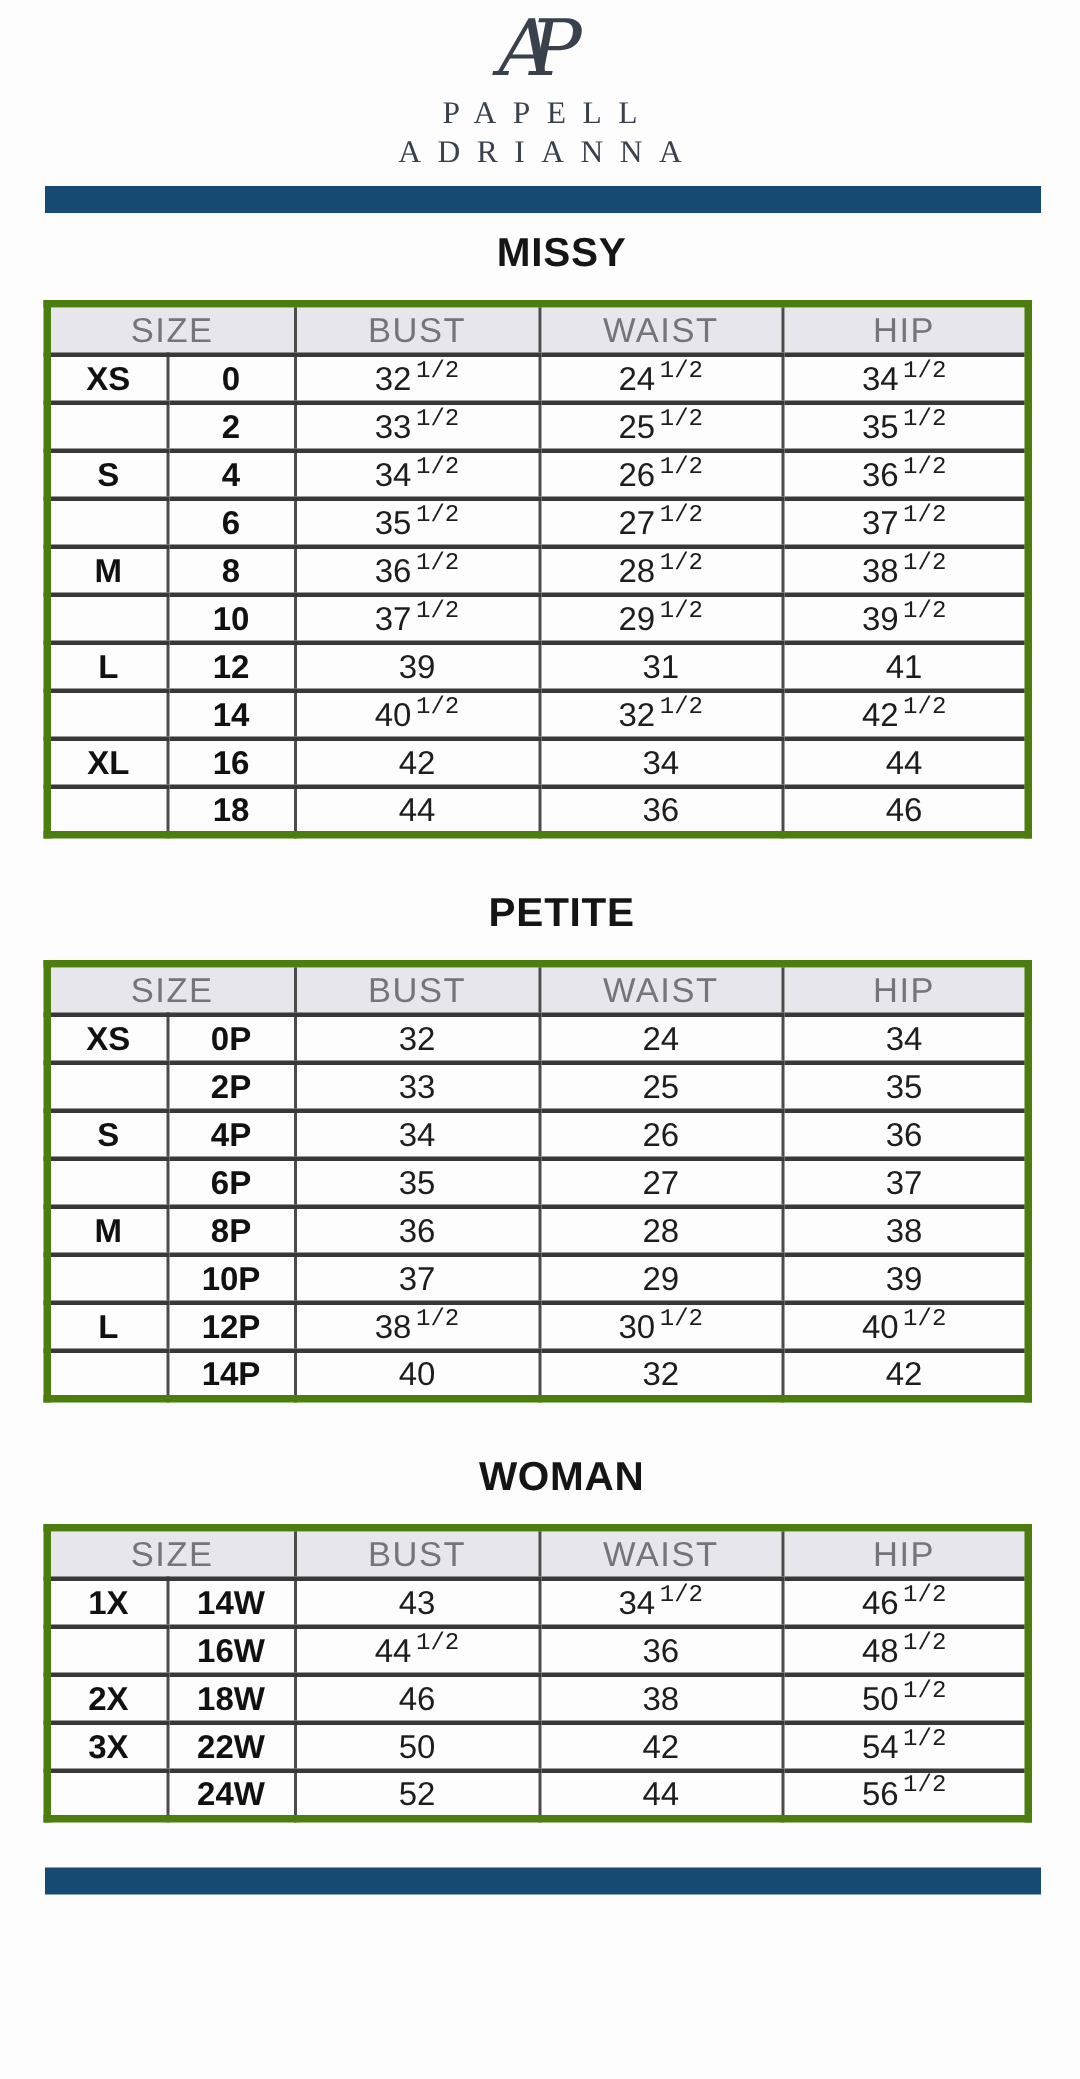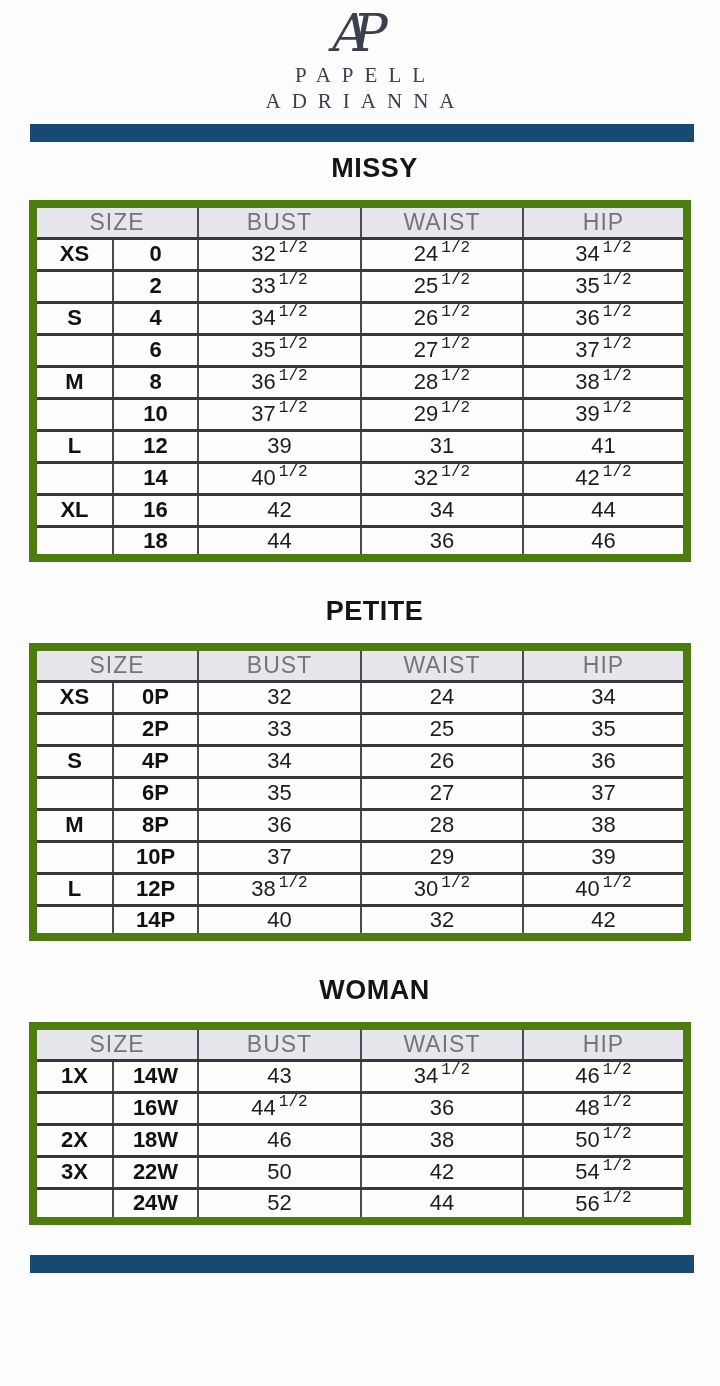--- a/index.html
+++ b/index.html
@@ -55,21 +55,21 @@
     text-align: center;
   }
   section:first-of-type .section-title { margin-top: 11px; }
 
   table.size-table {
     border-collapse: collapse;
     table-layout: fixed;
     width: 654px;
     margin-left: 29px;
     background: #fdfdfd;
-    border: 8px solid #4d7c0f;
+    border: 5px solid #4d7c0f;
   }
   .size-table col.c-group { width: 80px; }
   .size-table col.c-size  { width: 85px; }
   .size-table col.c-bust  { width: 163px; }
   .size-table col.c-waist { width: 162px; }
   .size-table col.c-hip   { width: 164px; }
 
   .size-table th, .size-table td {
     border-left: 2px solid #4c4c4c;
     border-right: 2px solid #4c4c4c;

